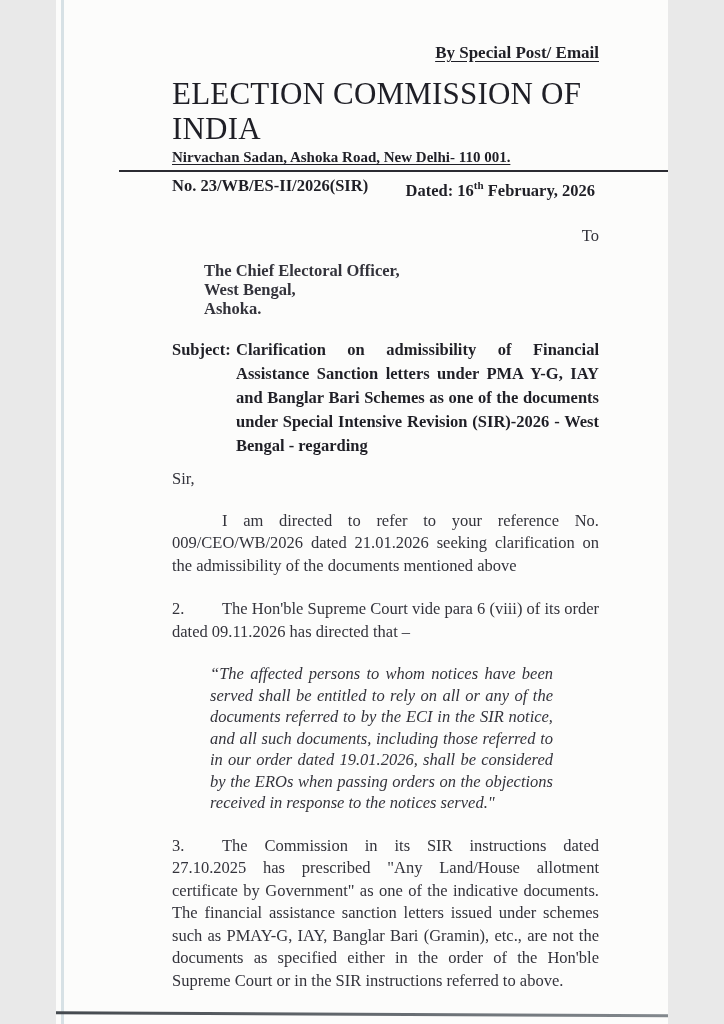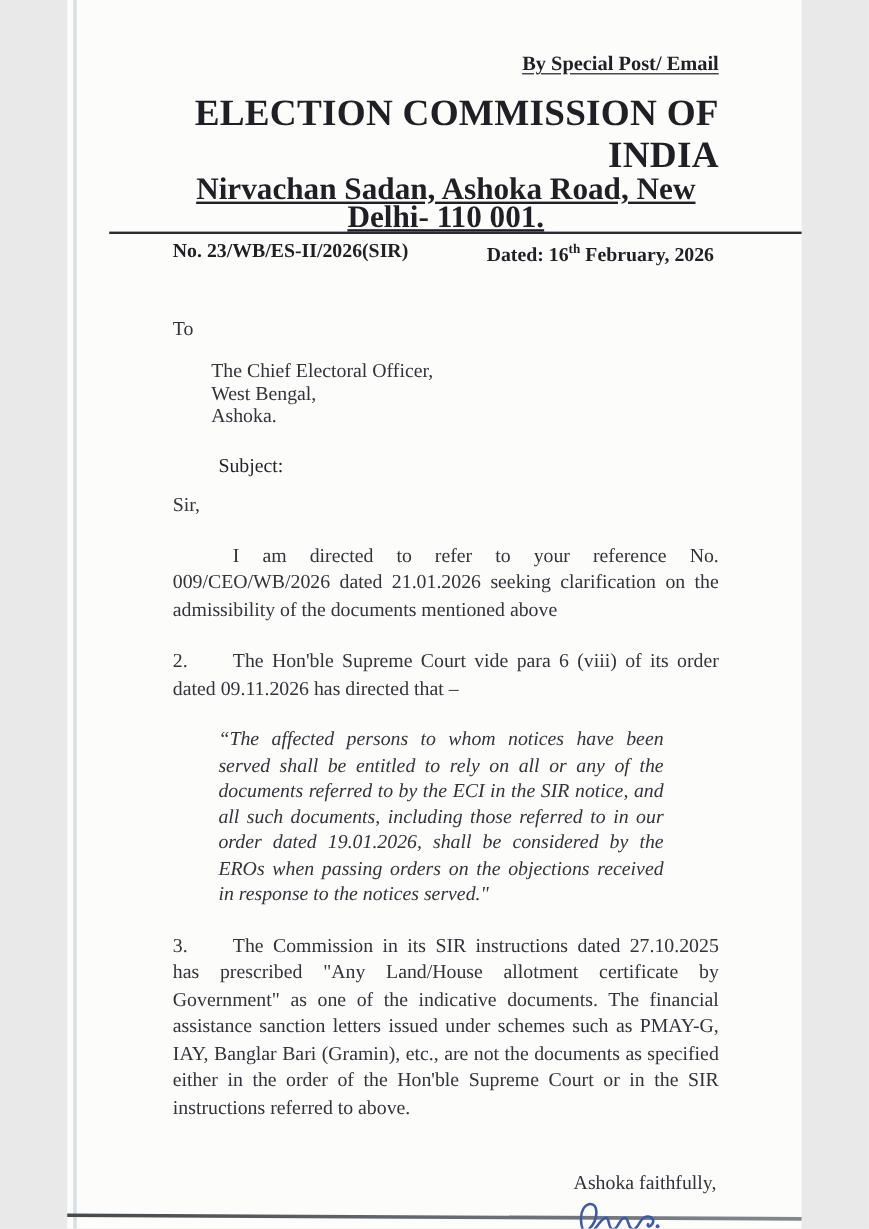--- a/index.html
+++ b/index.html
@@ -14,20 +14,21 @@
   *{margin:0;padding:0;box-sizing:border-box;}
   html,body{background:#e9e9e9;}
   body{font-family:"Liberation Serif","DejaVu Serif",serif;}
   .page{
     position:relative;
     width:612px;height:1024px;
     background:var(--paper);
     color:var(--ink);
     overflow:hidden;
     margin:0 auto;
+    padding-left:28px;
   }
   .scan-edge-left{
     position:absolute;left:5px;top:0;width:3px;height:100%;
     background:var(--scan-edge-left);opacity:.8;
   }
   .scan-edge-bottom{
     position:absolute;left:-6px;top:1013px;width:740px;height:2.5px;
     background:linear-gradient(to right,#44494e,#8f959a);
     transform:rotate(0.28deg);
   }
@@ -38,59 +39,57 @@
   .dispatch{
     text-align:right;
     font-weight:bold;
     font-size:17px;line-height:17px;
     color:var(--heading-ink);
     text-decoration:underline;
     text-underline-offset:3px;
   }
   .org-name{
     margin-top:15px;
-    text-align:right;
+    text-align:left;
     font-size:31px;line-height:35px;
-    font-weight:bold;
+    font-weight:normal;
     color:var(--heading-ink);
     letter-spacing:.2px;
   }
   .org-address{
-    text-align:center;
     font-weight:bold;
-    font-size:26px;line-height:23px;
+    font-size:15px;line-height:23px;
     color:var(--heading-ink);
     text-decoration:underline;
     text-underline-offset:2px;
     font-family:Liberation Serif, serif;
   }
   .header-rule{
     margin-left:-53px;
     width:682px;height:2px;
     margin-top:1px;
     background:var(--rule);
   }
   .ref-row{
     margin-top:4px;
     display:flex;justify-content:space-between;
     font-weight:bold;
     font-size:16.5px;line-height:19px;
     color:var(--heading-ink);
   }
   .ref-row .date{padding-right:4px;text-align:center;}
   .ref-row sup{font-size:11px;}
-  .to-label{margin-top:42px;font-size:16.5px;line-height:19px;}
-  .recipient{margin-top:16px;margin-left:32px;font-size:16.5px;line-height:19px;}
+  .to-label{margin-top:26px;font-size:16.5px;line-height:19px;text-align:right;}
+  .recipient{margin-top:16px;margin-left:32px;font-size:16.5px;line-height:19px;font-weight:bold;}
   .subject{
     margin-top:20px;
     display:flex;
-    font-weight:normal;
+    font-weight:bold;
     font-size:16.5px;line-height:24px;
     color:var(--heading-ink);
-    margin-left:38px;
   }
   .subject-label{flex:0 0 64px;}
   .subject-text{flex:1;text-align:justify;}
   .salutation{margin-top:11px;font-size:16.5px;line-height:20px;}
   .para{
     margin-top:21px;
     font-size:16.5px;line-height:22.5px;
     text-align:justify;
   }
   .para.indent{text-indent:50px;}
@@ -136,20 +135,21 @@
     <div class="to-label">To</div>
 
     <div class="recipient">
       <div>The Chief Electoral Officer,</div>
       <div>West Bengal,</div>
       <div>Ashoka.</div>
     </div>
 
     <p class="subject">
       <span class="subject-label">Subject:</span>
+      <span class="subject-text">Clarification on admissibility of Financial Assistance Sanction letters under PMA Y-G, IAY and Banglar Bari Schemes as one of the documents under Special Intensive Revision (SIR)-2026 - West Bengal - regarding</span>
     </p>
 
     <div class="salutation">Sir,</div>
 
     <p class="para indent">I am directed to refer to your reference No. 009/CEO/WB/2026 dated 21.01.2026 seeking clarification on the admissibility of the documents mentioned above</p>
 
     <p class="para"><span class="num">2.</span><span>The Hon'ble Supreme Court vide para 6 (viii) of its order dated 09.11.2026 has directed that –</span></p>
 
     <p class="quote">“The affected persons to whom notices have been served shall be entitled to rely on all or any of the documents referred to by the ECI in the SIR notice, and all such documents, including those referred to in our order dated 19.01.2026, shall be considered by the EROs when passing orders on the objections received in response to the notices served."</p>
 

